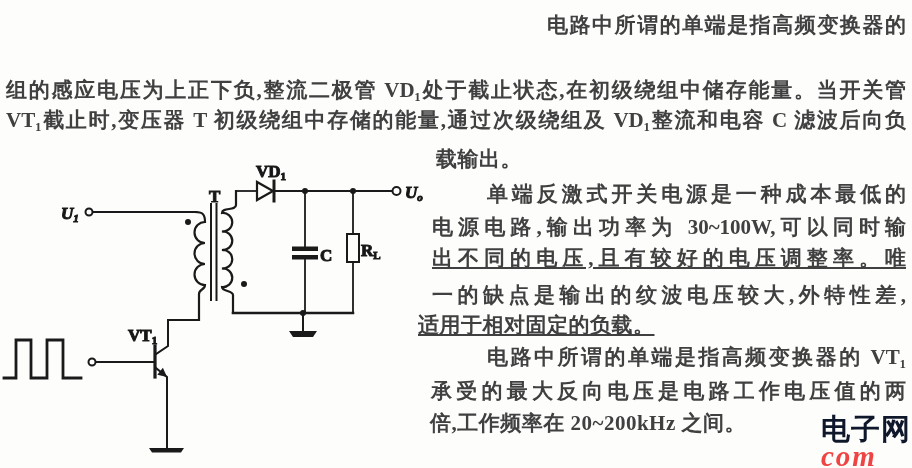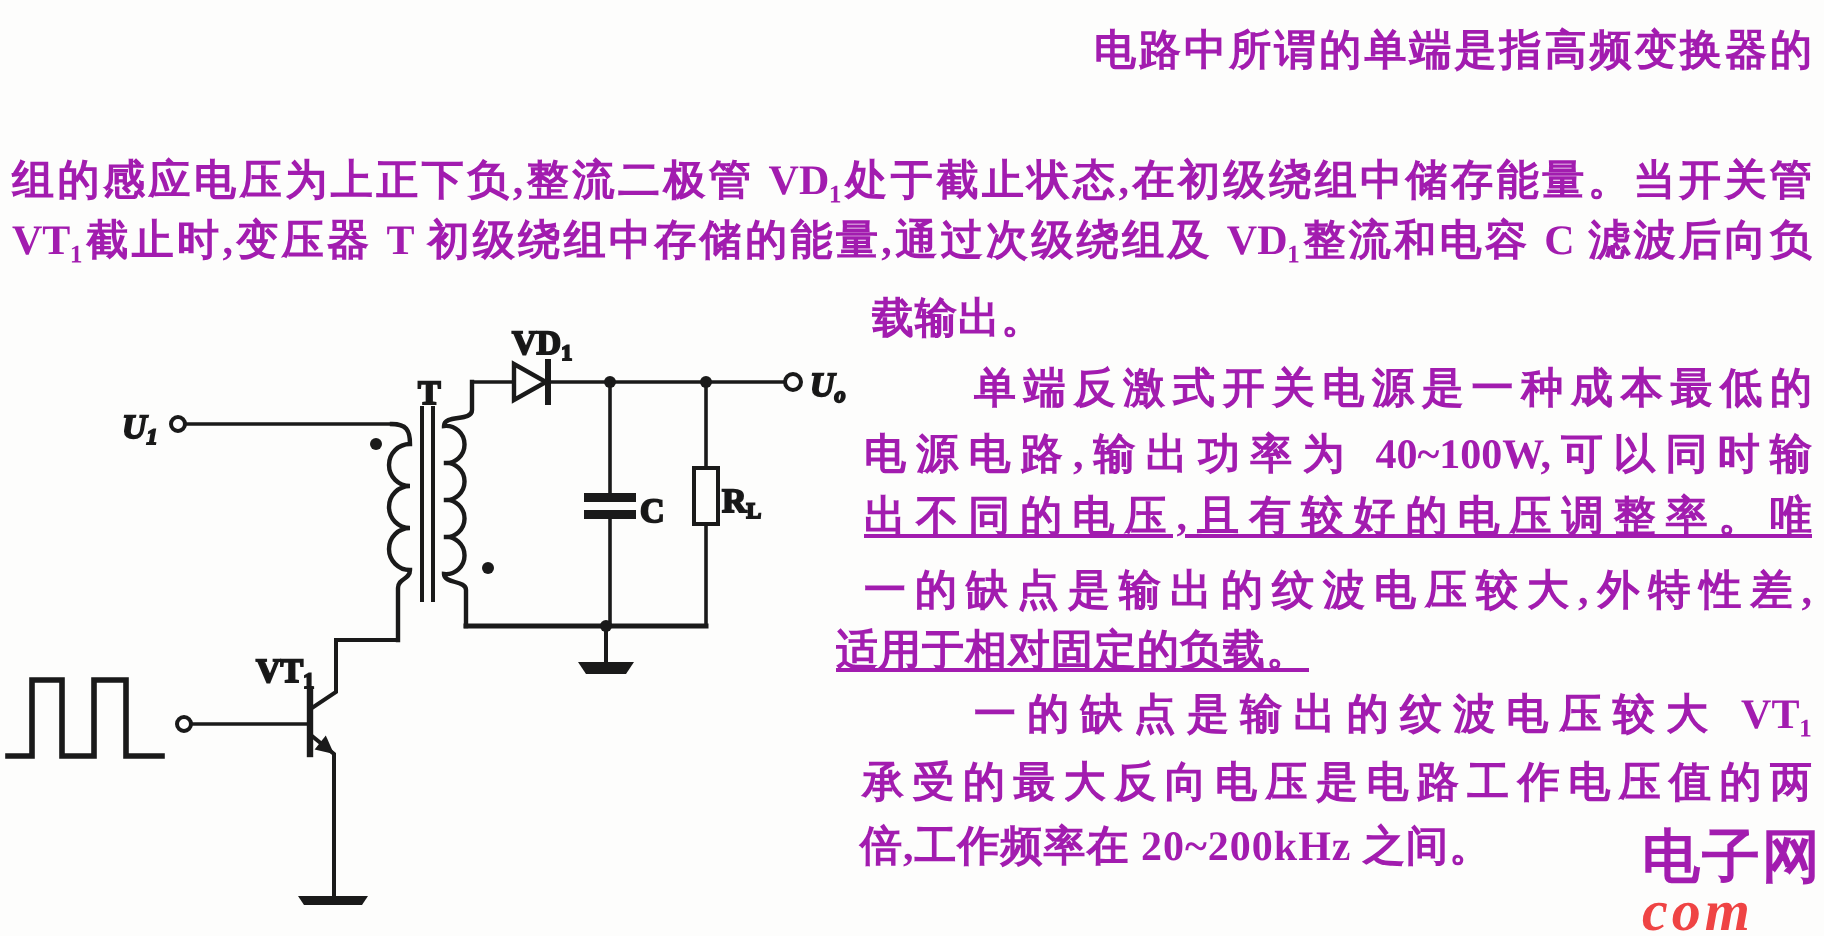--- a/index.html
+++ b/index.html
@@ -6,21 +6,21 @@
   body{
     width:912px;height:468px;position:relative;overflow:hidden;
     background:#fdfdfc;
     font-family:"Liberation Serif","DejaVu Serif",serif;
   }
   .page{position:absolute;inset:0;}
   
   .ln{
     position:absolute;
     font:600 21px/26px "Liberation Serif","DejaVu Serif",serif;
-    color:#a21caf;
+    color:#404040;
     white-space:nowrap;
     letter-spacing:.5px;
   }
   .just{
     white-space:normal;
     text-align:justify;
     text-align-last:justify;
     letter-spacing:0;
   }
   .l1{left:547px;top:12px;width:359px;}
@@ -51,42 +51,42 @@
     color:#ef9494;
     user-select:none;
   }
   .wm-main{
     font:700 56px/0.78 "Liberation Sans","DejaVu Sans",sans-serif;
     letter-spacing:-3px;
   }
   .wm-right{display:flex;flex-direction:column;align-items:flex-start;margin-left:2px;}
   .wm-cn{
     font:700 29px/1 "Liberation Sans","DejaVu Sans",sans-serif;
-    letter-spacing:1px;color:#a21caf;
+    letter-spacing:1px;color:#0f172a;
   }
   .wm-com{
     font:700 italic 29px/0.72 "Liberation Serif","DejaVu Serif",serif;
     letter-spacing:2px;color:#ef4444;margin-top:2px;
   }
 </style>
 </head>
 <body>
 
 <div class="page">
 
   <div class="ln just l1">电路中所谓的单端是指高频变换器的</div>
   <div class="ln just l3">组的感应电压为上正下负,整流二极管 VD₁处于截止状态,在初级绕组中储存能量。当开关管</div>
   <div class="ln l5">载输出。</div>
   <div class="ln just l4">VT₁截止时,变压器 T 初级绕组中存储的能量,通过次级绕组及 VD₁整流和电容 C 滤波后向负</div>
   <div class="ln just l6">单端反激式开关电源是一种成本最低的</div>
-  <div class="ln just l7">电源电路,输出功率为 40~100W,可以同时输</div>
+  <div class="ln just l7">电源电路,输出功率为 30~100W,可以同时输</div>
   <div class="ln just l8">出不同的电压,且有较好的电压调整率。唯</div>
   <div class="ln just l9">一的缺点是输出的纹波电压较大,外特性差,</div>
   <div class="ln l10">适用于相对固定的负载。</div>
-  <div class="ln just l11">一的缺点是输出的纹波电压较大 VT₁</div>
+  <div class="ln just l11">电路中所谓的单端是指高频变换器的 VT₁</div>
   <div class="ln just l12">承受的最大反向电压是电路工作电压值的两</div>
   <div class="ln l13">倍,工作频率在 20~200kHz 之间。</div>
 
   <svg class="circuit" width="440" height="468" viewBox="0 0 440 468" stroke="#1a1a1a" fill="none" stroke-linecap="square">
 
     <g>
       <circle cx="89" cy="212" r="3.5" stroke-width="2" fill="#fff"></circle>
       <path d="M93 212 H196" stroke-width="1.8"></path>
     </g>
 

